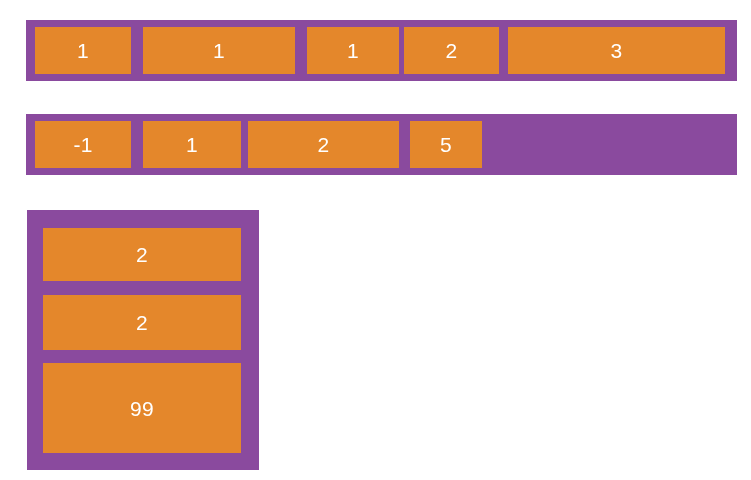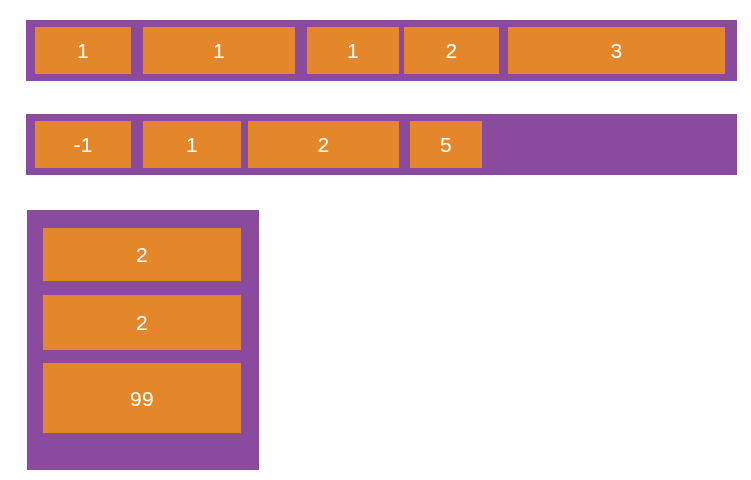--- a/index.html
+++ b/index.html
@@ -73,21 +73,21 @@
   #r2-i0 { width: 96px;  margin-left: 9px;  }
   #r2-i1 { width: 98px;  margin-left: 12px; }
   #r2-i2 { width: 151px; margin-left: 7px;  }
   #r2-i3 { width: 72px;  margin-left: 11px; }
 
   
   #container-col-3 { left: 27px;  top: 210px; width: 232px; height: 260px; }
   #container-col-3 .flex-item { width: 198px; margin-left: 16px; }
   #c3-i0 { height: 53px; margin-top: 18px; }
   #c3-i1 { height: 55px; margin-top: 14px; }
-  #c3-i2 { height: 70px; margin-top: 13px; }
+  #c3-i2 { height: 90px; margin-top: 13px; }
 </style>
 </head>
 <body>
 
 <div id="stage">
 
   <div id="container-row-1" class="flex-container row-container">
     <div id="r1-i0" class="flex-item">1</div>
     <div id="r1-i1" class="flex-item">1</div>
     <div id="r1-i2" class="flex-item">1</div>

